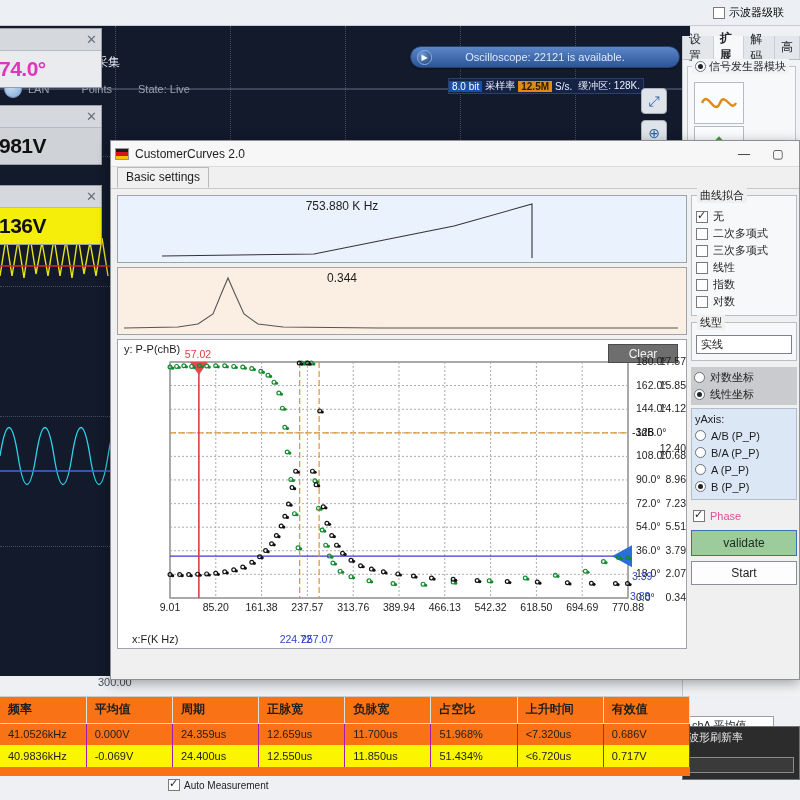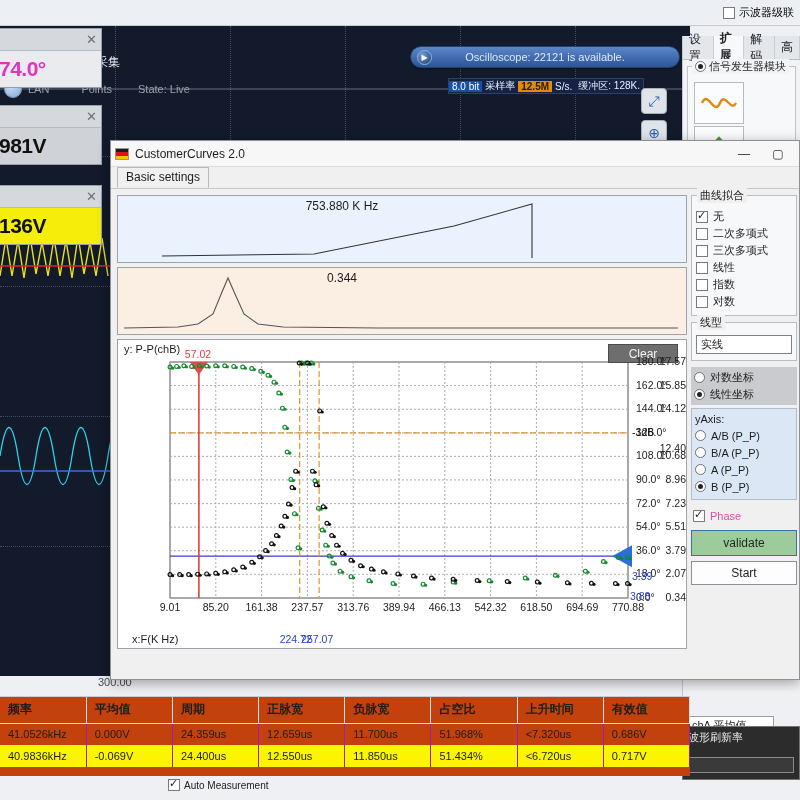--- a/index.html
+++ b/index.html
@@ -10,21 +10,21 @@
     background:#f0f0f0;
   }
 
   
   #scope-app { position:absolute; inset:0; background:#eef0f3; }
 
   
   #scope-topbar {
     position:absolute; left:0; top:0; width:800px; height:26px;
     background:#eceff3; border-bottom:1px solid #c8ccd2;
-    display:flex; align-items:center; justify-content:flex-end; padding-right:6px;
+    display:flex; align-items:center; justify-content:flex-end; padding-right:16px;
   }
   .cbx { display:inline-flex; align-items:center; gap:4px; }
   .cbx .box {
     width:12px; height:12px; border:1px solid #7a7a7a; background:#fff;
     display:inline-block; position:relative; flex:none;
   }
   .cbx .box.on::after {
     content:"✓"; position:absolute; left:0px; top:-3px;
     font-size:11px; color:#222; line-height:13px;
   }
@@ -106,21 +106,21 @@
   }
 
   
   #scope-xlabel {
     position:absolute; left:98px; top:676px; color:#4a4f57; font-size:11px;
   }
 
   
   #meas-table {
     position:absolute; left:0; top:696px; width:690px; height:80px;
-    background:#c2410c; border-top:1px solid #c9ccd1;
+    background:#f97316; border-top:1px solid #c9ccd1;
   }
   #meas-table table { border-collapse:collapse; width:100%; table-layout:fixed; }
   #meas-table th {
     text-align:left; font-size:12px; font-weight:bold; color:#1d1d1d;
     padding:4px 0 4px 8px; height:26px;
     border-right:1px solid #dcdfe3; border-bottom:1px solid #dcdfe3;
   }
   #meas-table td {
     font-size:11px; color:#1d1d1d; padding:3px 0 3px 8px; height:22px;
     border-right:1px solid #a21caf;

